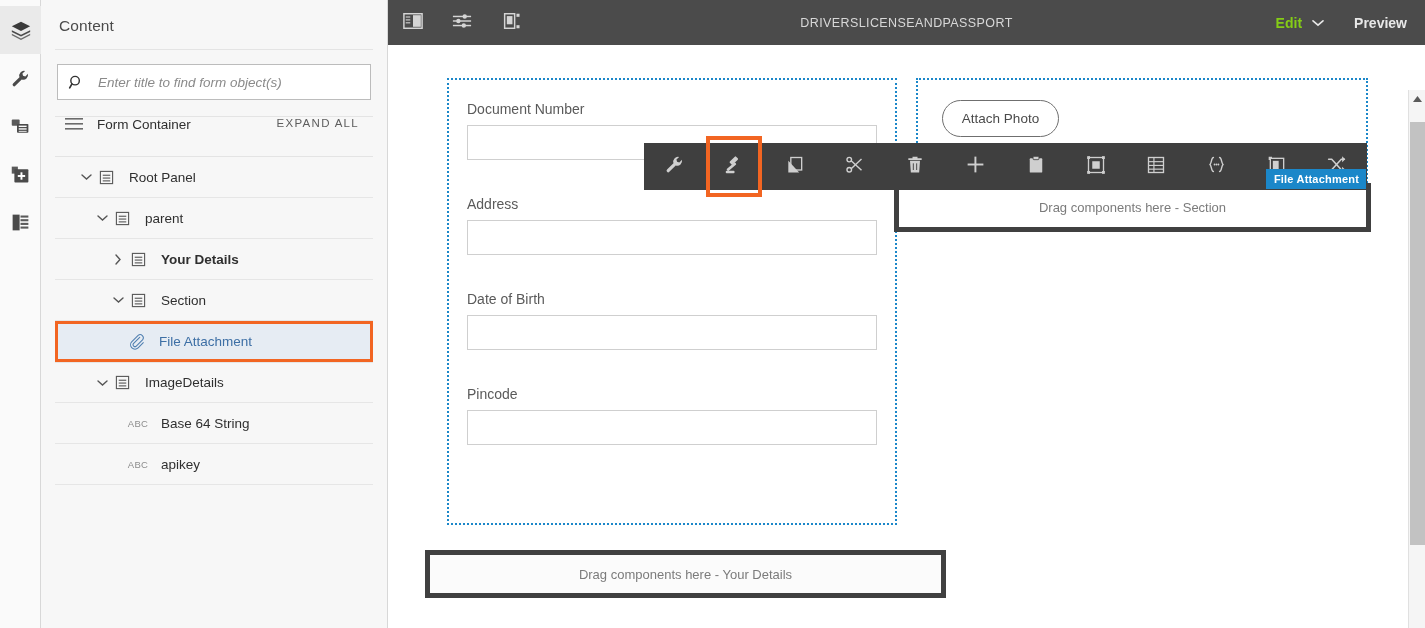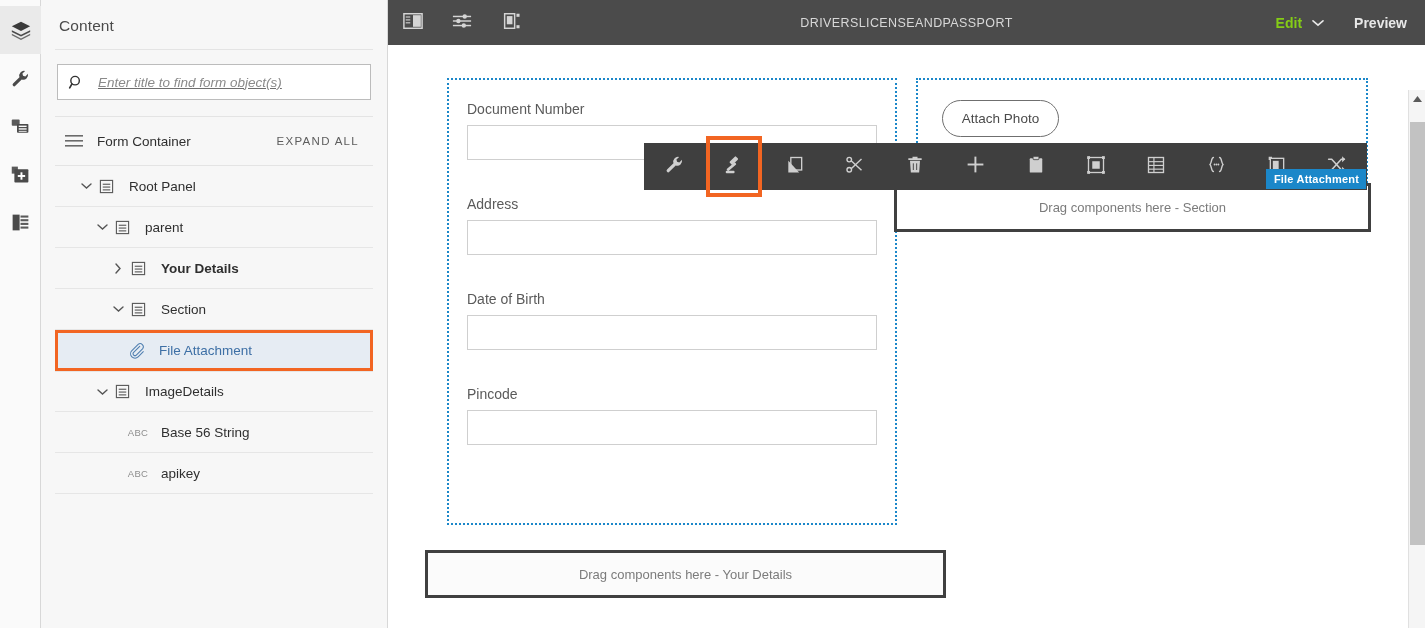--- a/index.html
+++ b/index.html
@@ -45,29 +45,29 @@
   .search-wrap { padding: 14px 16px 0 16px; }
   .search-box {
     height: 36px; background:#fff; border:1px solid #bcbcbc;
     display:flex; align-items:center; padding: 0 10px;
   }
   .search-box .sicon { flex:0 0 22px; display:flex; align-items:center; }
   .search-input {
     border: none; outline: none; flex: 1;
     font-family: "Liberation Sans", sans-serif;
     font-size: 13.5px; font-style: italic; color: #6e6e6e;
-    background: transparent; padding-left: 8px; text-decoration: underline;
+    background: transparent; padding-left: 8px;
   }
   .search-input::placeholder { color:#8a8a8a; font-style: italic; opacity: 1; }
 
   .tree-head {
     margin: 16px 14px 0 14px;
     border-top: 1px solid #e4e4e4;
     border-bottom: 1px solid #e4e4e4;
-    height: 50px; display: flex; align-items: center;
+    height: 41px; display: flex; align-items: flex-start;
     padding: 0 8px 0 10px;
   }
   .tree-head .hamb { width: 22px; display:flex; align-items:center; }
   .tree-head .htitle { font-size: 13.5px; color: #2f2f2f; padding-left: 10px; flex: 1; }
   .expand-all {
     font-size: 11.5px; color: #5d5d5d; letter-spacing: 1.3px;
     cursor: pointer; padding-right: 6px;
   }
 
   .tree { margin: 0 14px; }
@@ -135,21 +135,21 @@
   }
 
   .badge-file-attachment {
     position:absolute; right: 0px; top: 89px;
     background: #1b87c9; color:#fff; font-size: 11px; font-weight: bold;
     padding: 4px 7px 4px 8px; letter-spacing: .2px; white-space:nowrap;
     z-index: 6;
   }
 
   .dropzone {
-    position: absolute; border: 3px solid #404040; background:#fbfbfb;
+    position: absolute; border: 5px solid #404040; background:#fbfbfb;
     display:flex; align-items:center; justify-content:center;
     font-size: 13px; color:#7b7b7b;
   }
   .dz-section { left: 506px; top: 138px; width: 477px; height: 49px; background:#fff;}
   .dz-yourdetails { left: 37px; top: 505px; width: 521px; height: 48px; }
 
   
   .comp-toolbar {
     position: absolute; left: 256px; top: 98px;
     width: 723px; height: 47px;
@@ -355,21 +355,21 @@
               <rect x="4" y="8" width="8" height="1.2" fill="#5a5a5a"></rect>
               <rect x="4" y="11" width="8" height="1.2" fill="#5a5a5a"></rect>
             </svg>
         </span>
         <span class="tlabel">ImageDetails</span>
       </div>
 
       <div class="tree-row" style="padding-left:54px;">
         <span class="caret"></span>
         <span class="ticon abc">ABC</span>
-        <span class="tlabel">Base 56 String</span>
+        <span class="tlabel">Base 64 String</span>
       </div>
 
       <div class="tree-row" style="padding-left:54px;">
         <span class="caret"></span>
         <span class="ticon abc">ABC</span>
         <span class="tlabel">apikey</span>
       </div>
 
     </div>
   </div>

